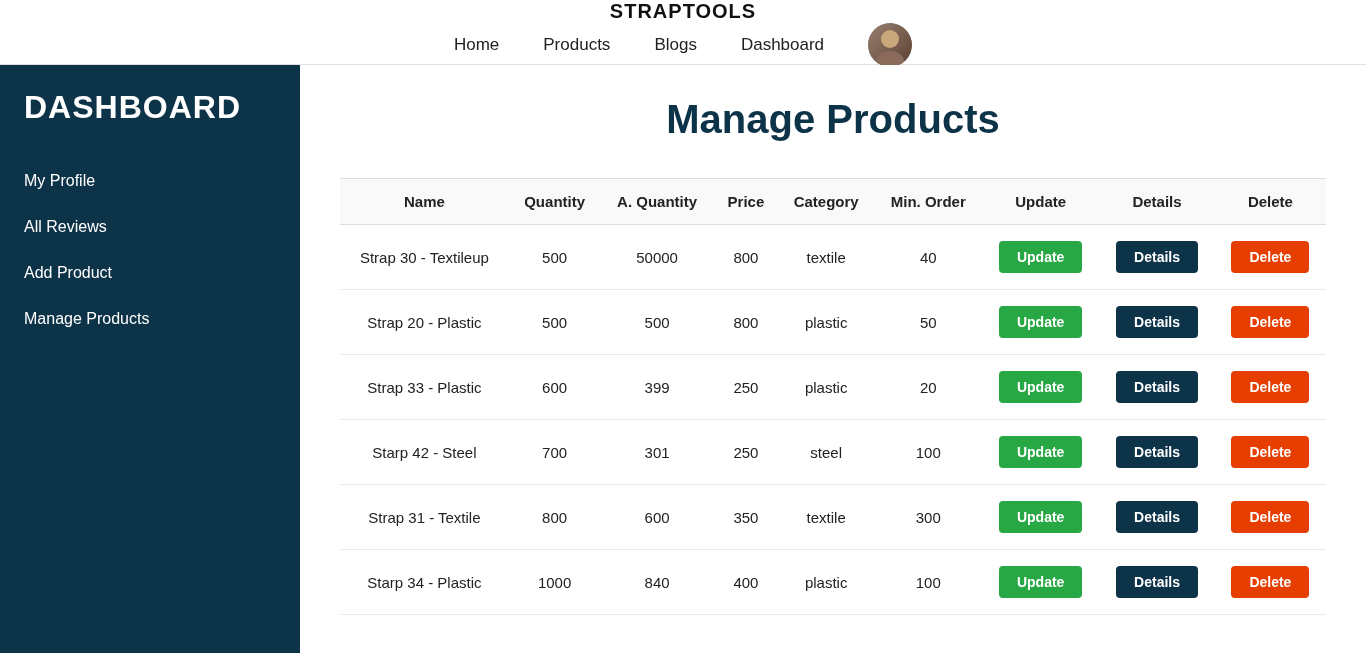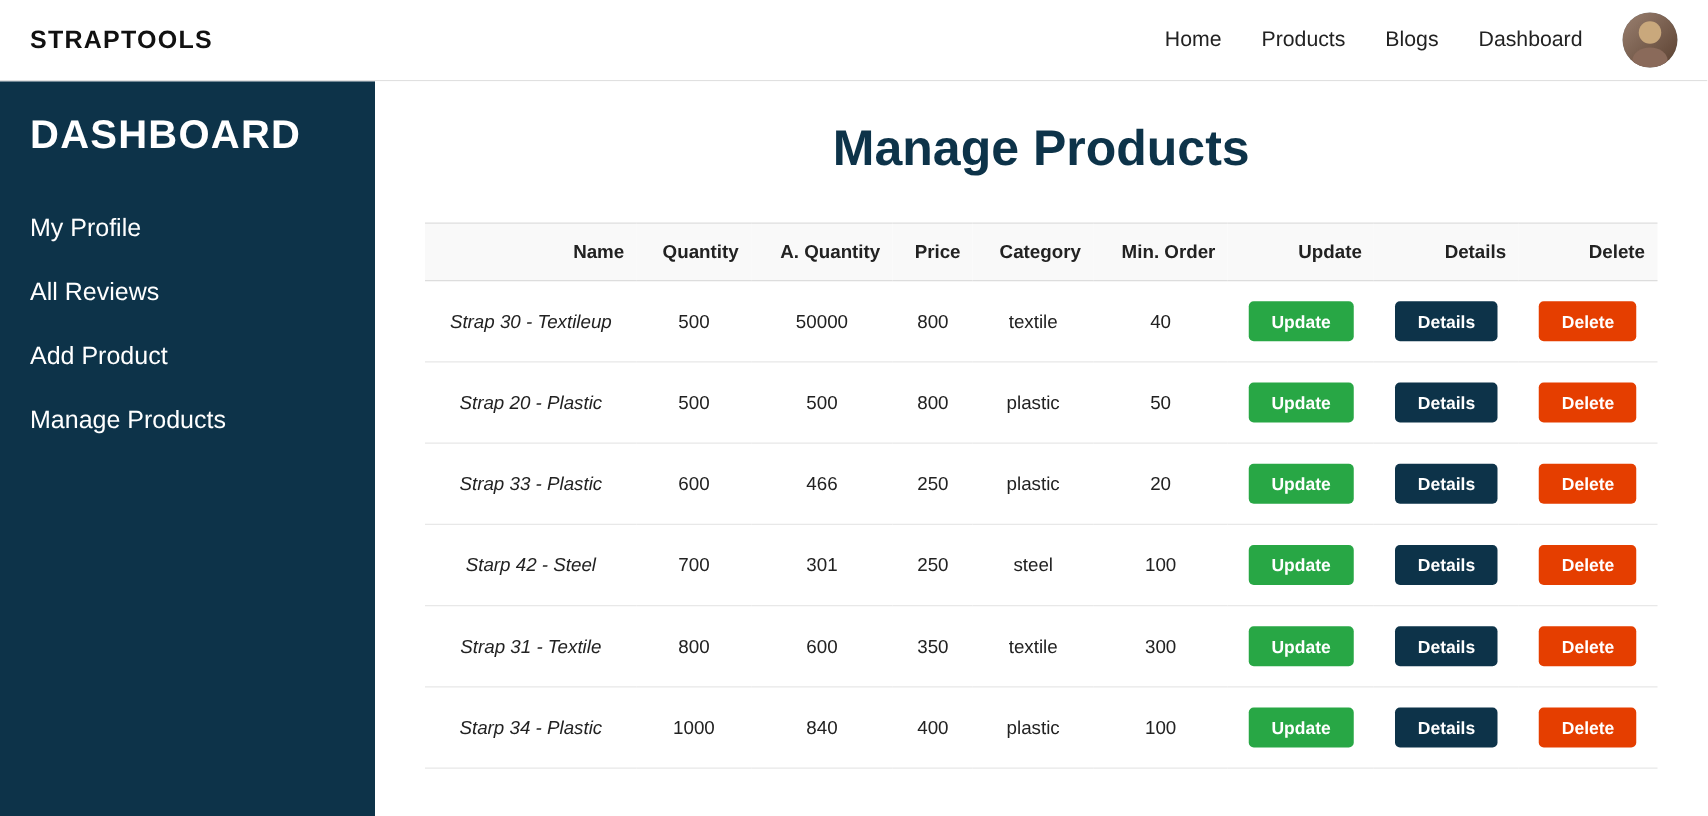--- a/index.html
+++ b/index.html
@@ -8,31 +8,32 @@
     
     .navbar {
       display: flex;
       align-items: center;
       justify-content: space-between;
       padding: 0 24px;
       height: 65px;
       background: #fff;
       border-bottom: 1px solid #e0e0e0;
       flex-shrink: 0;
+      flex-direction: column;
     }
     .navbar-brand {
       font-size: 20px;
       font-weight: 900;
       color: #111;
       letter-spacing: 1px;
     }
     .navbar-links {
       display: flex;
       align-items: center;
-      gap: 32px;
+      gap: 44px;
     }
     .navbar-links a {
       text-decoration: none;
       color: #222;
       font-size: 17px;
       font-weight: 500;
     }
     .avatar {
       width: 44px;
       height: 44px;
@@ -69,21 +70,21 @@
       font-size: 32px;
       font-weight: 900;
       color: #fff;
       padding: 0 24px 32px 24px;
       letter-spacing: 1px;
     }
     .sidebar-item {
       display: block;
       padding: 14px 24px;
       color: #fff;
-      font-size: 20px;
+      font-size: 16px;
       text-decoration: none;
       cursor: pointer;
     }
 
     
     .main {
       flex: 1;
       background: #fff;
       overflow-y: auto;
       padding: 32px 40px;
@@ -97,21 +98,21 @@
     }
 
     
     .products-table {
       width: 100%;
       border-collapse: collapse;
       font-size: 15px;
     }
     .products-table th {
       padding: 14px 10px;
-      text-align: right;
+      text-align: center;
       font-weight: 600;
       color: #222;
       border-bottom: 1px solid #ddd;
       border-top: 1px solid #ddd;
       background: #f9f9f9;
     }
     .products-table td {
       padding: 16px 10px;
       text-align: center;
       color: #222;
@@ -145,21 +146,20 @@
       color: #fff;
       border: none;
       padding: 8px 18px;
       border-radius: 4px;
       font-size: 14px;
       cursor: pointer;
       font-weight: 600;
     }
     .product-name-cell {
       color: #2196a0;
-      font-style: italic;
     }
   </style>
 </head>
 <body>
 
 <nav class="navbar">
   <span class="navbar-brand">STRAPTOOLS</span>
   <div class="navbar-links">
     <a href="#">Home</a>
     <a href="#" style="font-weight:400;">Products</a>
@@ -222,21 +222,21 @@
     <td>800</td>
     <td>plastic</td>
     <td>50</td>
     <td><button class="btn-update">Update</button></td>
     <td><button class="btn-details">Details</button></td>
     <td><button class="btn-delete">Delete</button></td>
   </tr>
           <tr>
     <td class="product-name-cell">Strap 33 - Plastic</td>
     <td>600</td>
-    <td>466</td>
+    <td>399</td>
     <td>250</td>
     <td>plastic</td>
     <td>20</td>
     <td><button class="btn-update">Update</button></td>
     <td><button class="btn-details">Details</button></td>
     <td><button class="btn-delete">Delete</button></td>
   </tr>
           <tr>
     <td class="product-name-cell">Starp 42 - Steel</td>
     <td>700</td>

